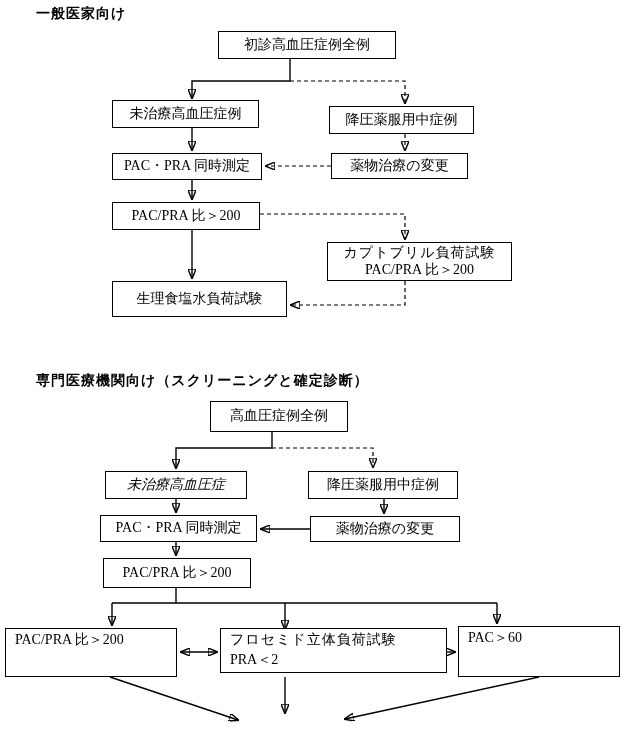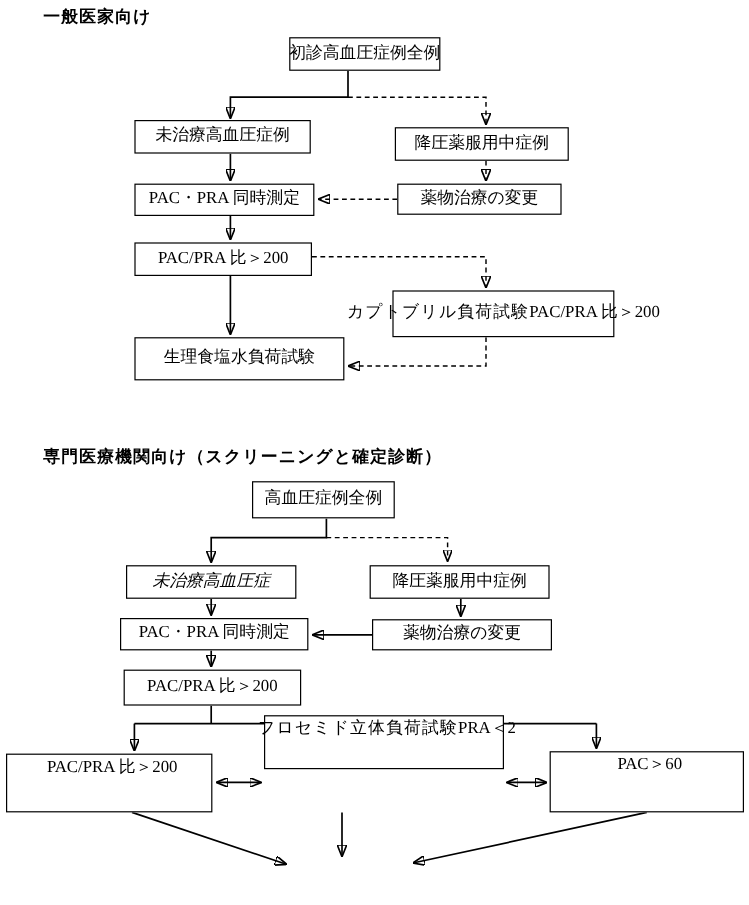--- a/index.html
+++ b/index.html
@@ -24,21 +24,21 @@
     position:absolute;
     box-sizing:border-box;
     border:1.4px solid #000;
     background:#fff;
     display:flex;align-items:center;justify-content:center;
     font-size:14px;line-height:1.15;
     text-align:center;white-space:nowrap;
   }
   .node.thick{border-width:1.6px;}
   .node.xthick{border-width:2px;}
-  .node.two-line{flex-direction:row;justify-content:center;padding:2px 4px;}
+  .node.two-line{flex-direction:column;justify-content:space-between;padding:2px 4px;}
   .node.two-line.left{align-items:flex-start;text-align:left;padding:3px 4px 4px 9px;}
   .node .l1{letter-spacing:1px;}
 </style>
 </head>
 <body>
 
 <div class="canvas">
 
   <svg class="edges" viewBox="0 0 624 754" xmlns="http://www.w3.org/2000/svg">
     <defs>
@@ -73,45 +73,45 @@
       <path d="M181,652 L217,652" marker-start="url(#ah)" marker-end="url(#ah)"></path>
       <path d="M423,652 L455,652" marker-start="url(#ah)" marker-end="url(#ah)"></path>
       <path d="M110,677 L238,720" marker-end="url(#ah)"></path>
       <path d="M285,677 L285,713" marker-end="url(#ah)"></path>
       <path d="M539,677 L345,719" marker-end="url(#ah)"></path>
     </g>
   </svg>
 
   <div class="section-title" style="left:36px;top:5px;">一般医家向け</div>
 
-  <div class="node" style="left:218px;top:31px;width:126px;height:28px;margin-left:23px;">初診高血圧症例全例</div>
+  <div class="node" style="left:218px;top:31px;width:178px;height:28px;">初診高血圧症例全例</div>
   <div class="node" style="left:112px;top:100px;width:147px;height:28px;">未治療高血圧症例</div>
   <div class="node" style="left:329px;top:106px;width:145px;height:28px;">降圧薬服用中症例</div>
   <div class="node" style="left:112px;top:153px;width:150px;height:27px;">PAC・PRA 同時測定</div>
   <div class="node" style="left:331px;top:153px;width:137px;height:26px;">薬物治療の変更</div>
   <div class="node" style="left:112px;top:202px;width:148px;height:28px;">PAC/PRA 比＞200</div>
   <div class="node two-line thick" style="left:327px;top:242px;width:185px;height:39px;">
     <span class="l1">カプトブリル負荷試験</span>
     <span>PAC/PRA 比＞200</span>
   </div>
   <div class="node" style="left:112px;top:281px;width:175px;height:36px;">生理食塩水負荷試験</div>
 
   <div class="section-title" style="left:36px;top:372px;">専門医療機関向け（スクリーニングと確定診断）</div>
 
-  <div class="node" style="left:210px;top:401px;width:119px;height:31px;">高血圧症例全例</div>
+  <div class="node" style="left:210px;top:401px;width:138px;height:31px;">高血圧症例全例</div>
   <div class="node" style="left:105px;top:471px;width:142px;height:28px;font-style:italic;">未治療高血圧症</div>
   <div class="node" style="left:308px;top:471px;width:150px;height:28px;">降圧薬服用中症例</div>
   <div class="node" style="left:100px;top:515px;width:157px;height:27px;">PAC・PRA 同時測定</div>
   <div class="node" style="left:310px;top:516px;width:150px;height:26px;">薬物治療の変更</div>
   <div class="node" style="left:103px;top:558px;width:148px;height:30px;">PAC/PRA 比＞200</div>
 
   <div class="node two-line left thick" style="left:5px;top:628px;width:172px;height:49px;">
     <span>PAC/PRA 比＞200</span>
   </div>
-  <div class="node two-line left thick" style="left:220px;top:596px;width:200px;height:45px;">
+  <div class="node two-line left thick" style="left:220px;top:628px;width:227px;height:45px;">
     <span class="l1">フロセミド立体負荷試験</span>
     <span>PRA＜2</span>
   </div>
   <div class="node two-line left thick" style="left:458px;top:626px;width:162px;height:51px;">
     <span>PAC＞60</span>
   </div>
 
   <div class="node xthick" style="left:244px;top:717px;width:95px;height:33px;margin-top:43px;">確定診断</div>
 
 </div>

